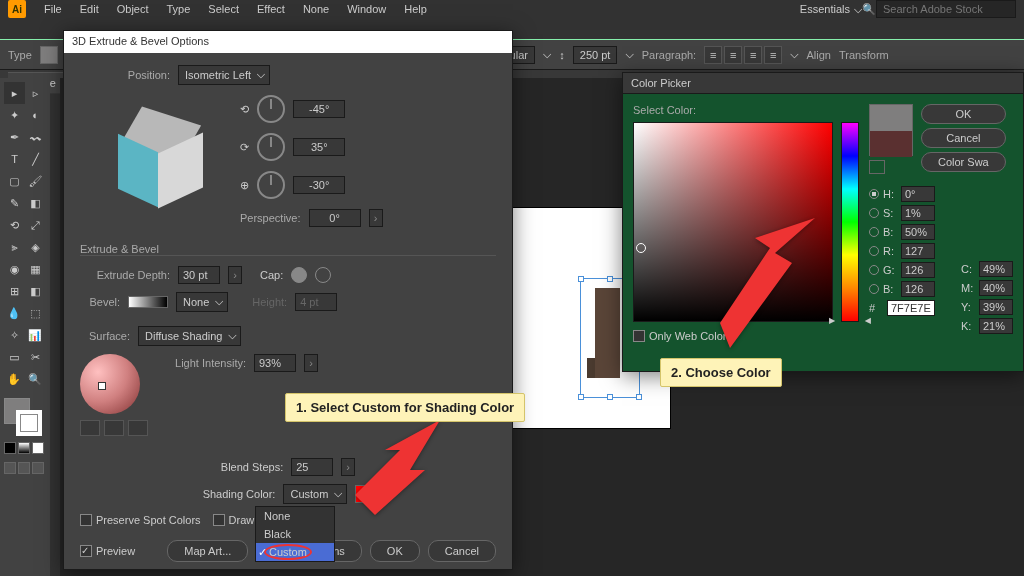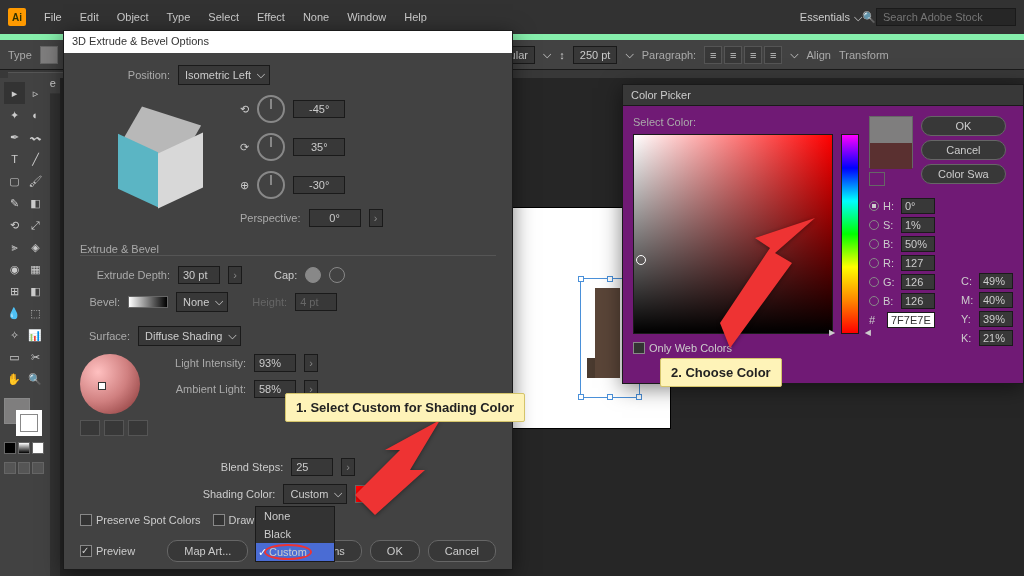--- a/index.html
+++ b/index.html
@@ -1,17 +1,17 @@
 <!DOCTYPE html>
 <html><head>
 <meta charset="utf-8">
 <style>
 *{margin:0;padding:0;box-sizing:border-box;font-family:'Segoe UI',Tahoma,sans-serif;font-size:11px;color:#ccc;user-select:none}
 body{background:#323232;width:1024px;height:576px;overflow:hidden;position:relative}
-.top-menu{background:#323232;height:40px;display:flex;align-items:center;padding:0 8px;gap:2px;border-bottom:6px solid #86efac}
+.top-menu{background:#323232;height:40px;display:flex;align-items:flex-start;padding:0 8px;gap:2px;border-bottom:1px solid #86efac}
 .ai-logo{width:18px;height:18px;background:#ff9a00;border-radius:2px;display:flex;align-items:center;justify-content:center;color:#330;font-weight:bold;font-size:10px;margin-right:8px}
 .menu-item{padding:3px 8px;color:#ccc;cursor:pointer}
 .menu-right{margin-left:auto;display:flex;align-items:center;}
 .essentials{display:flex;align-items:center;gap:4px;color:#aaa}
 .search-box{background:#262626;border:1px solid #1a1a1a;padding:2px 6px;width:140px;color:#888}
 .control-bar{background:#424242;height:30px;display:flex;align-items:center;padding:0 8px;gap:8px;border-bottom:1px solid #1a1a1a}
 .ctrl-label{color:#aaa}
 .ctrl-swatch{width:18px;height:18px;background:#7f7e7e;border:1px solid #666}
 .ctrl-input{background:#fff;border:1px solid #888;padding:2px 4px;color:#333;width:300px}
 .ctrl-select{background:#383838;border:1px solid #1a1a1a;padding:2px 6px;color:#ccc}
@@ -69,21 +69,21 @@
 .dd-item.sel{background:#4a6cd4;color:#fff;position:relative}
 .dd-item.sel::before{content:'✓';position:absolute;left:2px}
 .red-circle{border:2px solid #e33;border-radius:50%;padding:0 3px}
 .checkbox-row{display:flex;align-items:center;gap:12px;margin-top:10px}
 .chk{display:flex;align-items:center;gap:4px}
 .chk-box{width:12px;height:12px;border:1px solid #888;background:#333}
 .chk-box.checked::after{content:'✓';display:block;font-size:10px;line-height:10px}
 .dialog-buttons{display:flex;gap:8px;margin-top:14px;justify-content:flex-start;align-items:center}
 .btn{background:#383838;border:1px solid #666;border-radius:10px;padding:4px 16px;cursor:pointer}
 .preview-chk{margin-right:auto;display:flex;align-items:center;gap:4px}
-.color-picker{position:absolute;left:622px;top:84px;width:402px;height:300px;background:#701a75;border:1px solid #1a1a1a;box-shadow:0 4px 20px rgba(0,0,0,0.5);z-index:50}
+.color-picker{position:absolute;left:622px;top:72px;width:402px;height:300px;background:#14532d;border:1px solid #1a1a1a;box-shadow:0 4px 20px rgba(0,0,0,0.5);z-index:50}
 .cp-title{background:#383838;padding:4px 8px;border-bottom:1px solid #1a1a1a}
 .cp-body{padding:10px;display:flex;gap:10px}
 .cp-label{color:#aaa;margin-bottom:6px}
 .color-field{width:200px;height:200px;background:linear-gradient(to bottom,transparent,#000),linear-gradient(to right,#fff,#f00);position:relative;border:1px solid #1a1a1a}
 .color-cursor{position:absolute;width:10px;height:10px;border:1px solid #fff;border-radius:50%;left:2px;top:120px}
 .hue-slider{width:18px;height:200px;background:linear-gradient(to bottom,#f0f,#00f,#0ff,#0f0,#ff0,#f80,#f00);border:1px solid #1a1a1a}
 .hue-arrows{position:absolute;width:26px;height:8px;left:-4px;bottom:-2px}
 .hue-arrows::before{content:'▶';position:absolute;left:-8px;font-size:8px}
 .hue-arrows::after{content:'◀';position:absolute;right:-8px;font-size:8px}
 .cp-right{display:flex;flex-direction:column;gap:4px}
@@ -276,21 +276,21 @@
             <input class="rot-input" value="0°" style="">
             <div class="arrow-btn">›</div>
           </div>
       </div>
     </div>
     <div class="section-title">Extrude &amp; Bevel</div>
     <div class="row">
       <span class="row-label">Extrude Depth:</span>
       <input class="num-input" value="30 pt" style="">
       <div class="arrow-btn">›</div>
-      <span style="margin-left:24px">Cap:</span>
+      <span style="margin-left:10px">Cap:</span>
       <div class="cap-circle" style="background:#888"></div>
       <div class="cap-circle"></div>
     </div>
     <div class="row">
       <span class="row-label" style="width:40px">Bevel:</span>
       <div class="bevel-bar"></div>
       <div class="dd" style="min-width:50px">None</div>
       <span style="color:#666;margin-left:16px">Height:</span>
       <input class="num-input" style="color: rgb(102, 102, 102);" disabled="" value="4 pt">
     </div>
@@ -306,25 +306,20 @@
         <div class="light-btns">
           <div class="light-btn"></div>
           <div class="light-btn"></div>
           <div class="light-btn"></div>
         </div>
       </div>
       <div class="light-controls">
         <div class="row" style="margin:0">
             <span class="row-label">Light Intensity:</span>
             <input class="num-input" value="93%" style="">
-            <div class="arrow-btn">›</div>
-          </div>
-        <div class="row" style="margin:0">
-            <span class="row-label">Ambient Light:</span>
-            <input class="num-input" value="58%" style="">
             <div class="arrow-btn">›</div>
           </div>
       </div>
     </div>
     <div class="row" style="margin-top:22px;justify-content:center">
       <span>Blend Steps:</span>
       <input class="num-input" value="25" style="">
       <div class="arrow-btn">›</div>
     </div>
     <div class="row" style="justify-content:center;position:relative">

